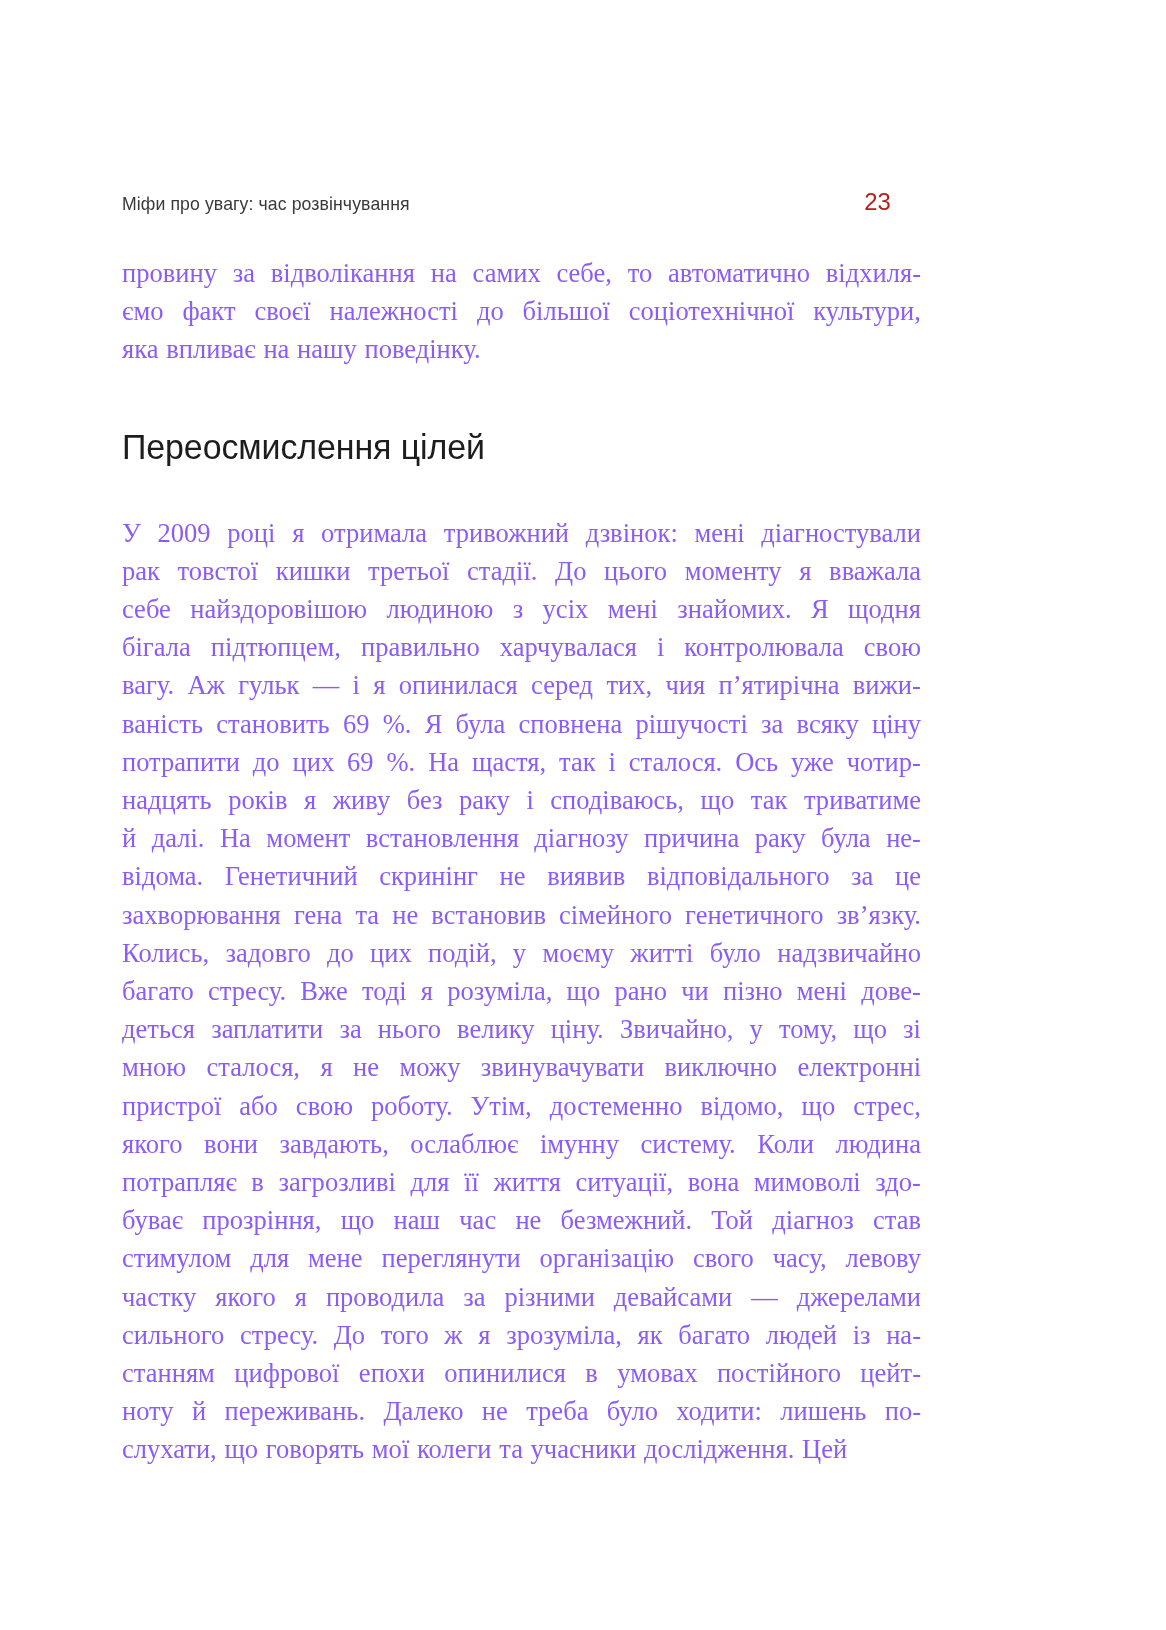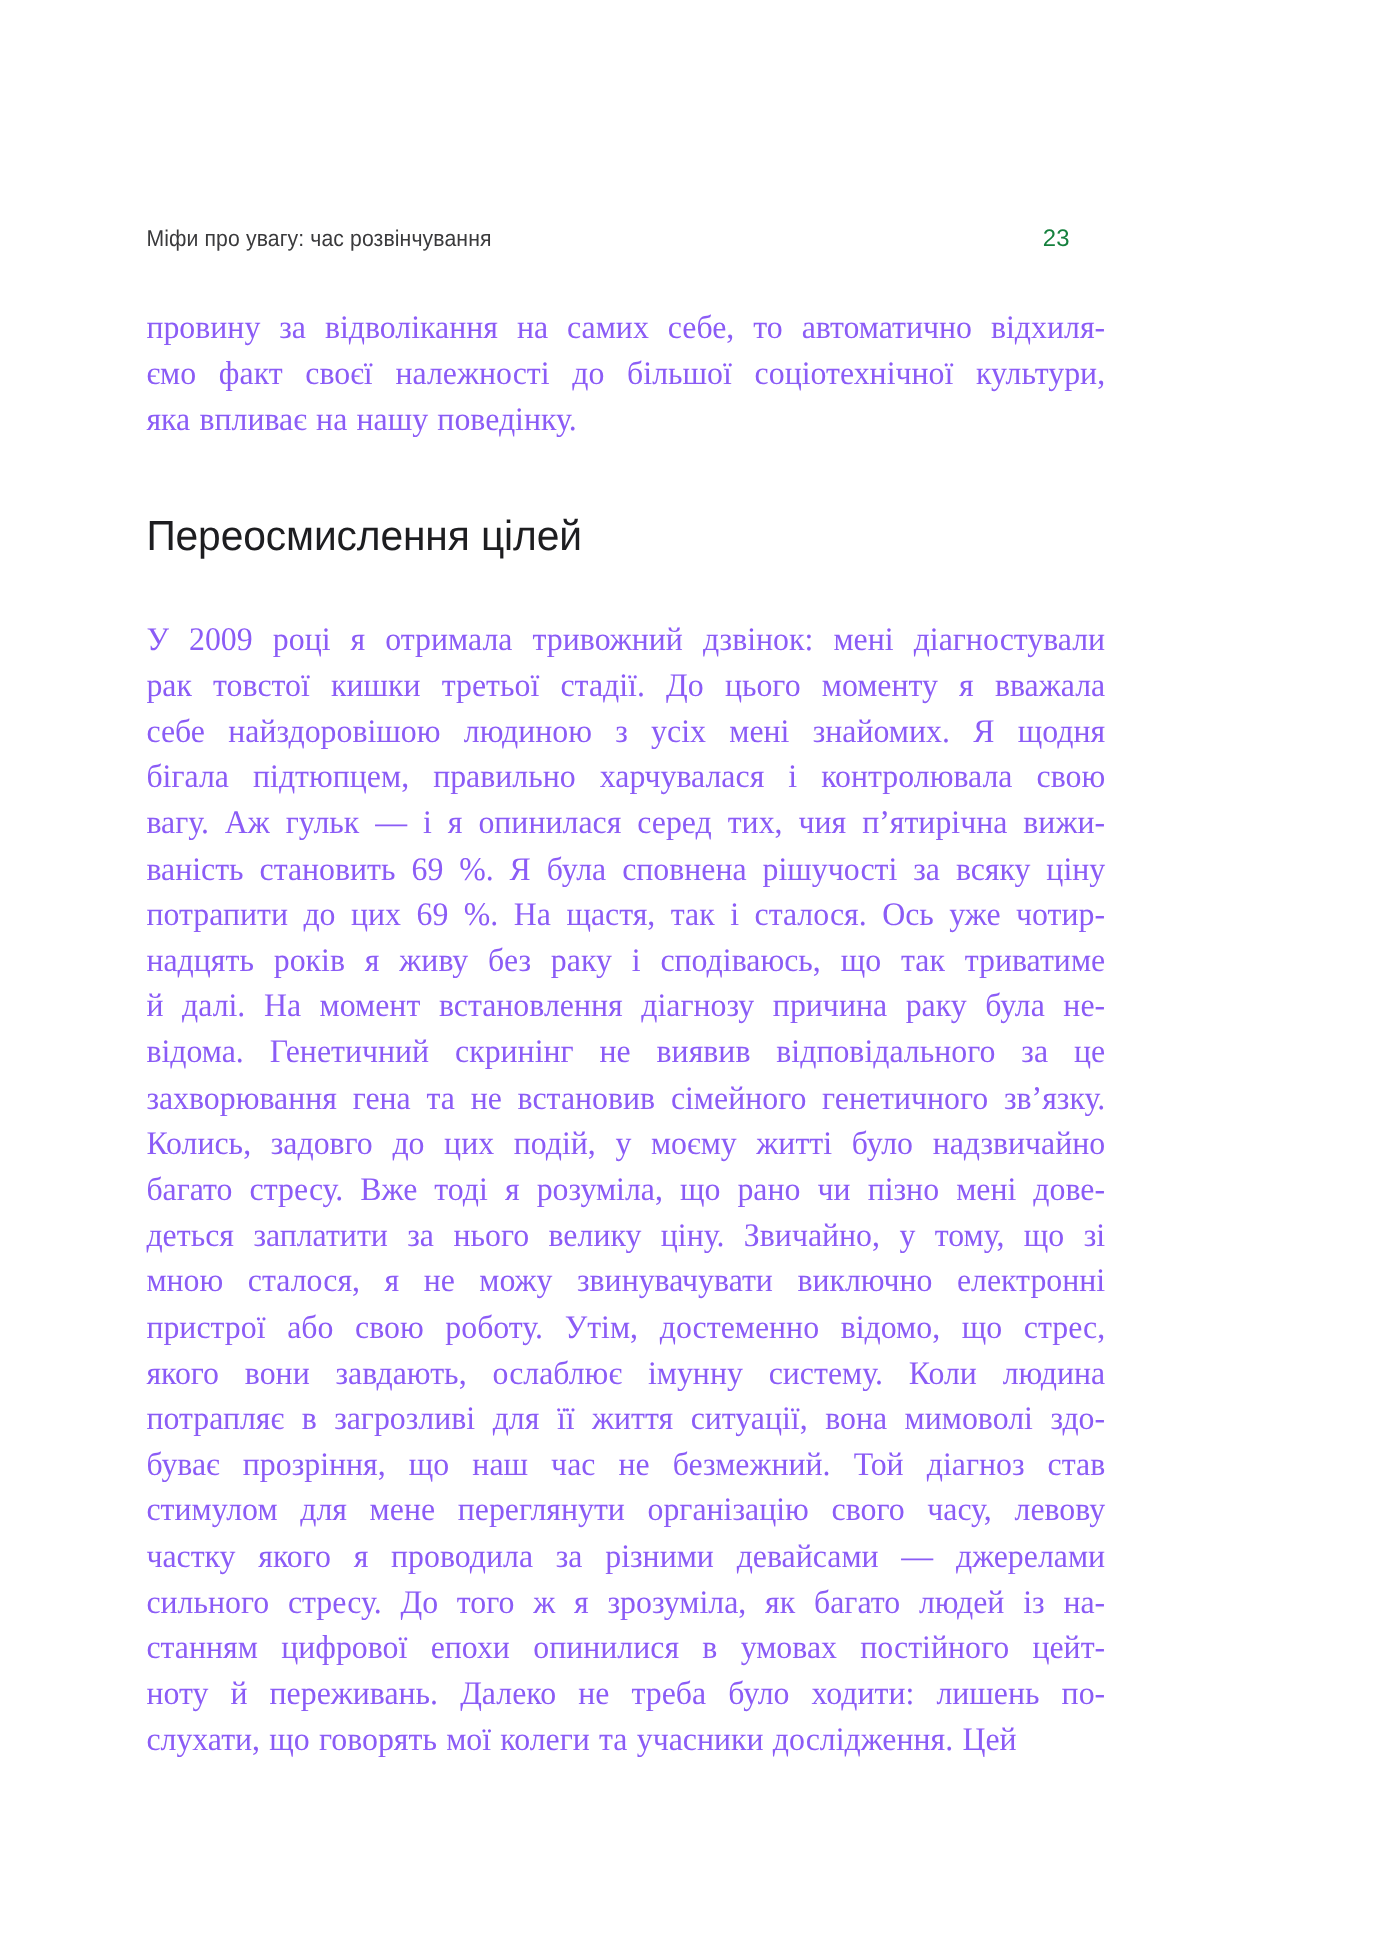--- a/index.html
+++ b/index.html
@@ -29,22 +29,22 @@
     font-family: "Liberation Sans", sans-serif;
     font-size: 19px;
     font-weight: 400;
     letter-spacing: 0.1px;
     color: #3a3a3c;
     transform: scaleX(0.93);
     transform-origin: left top;
   }
   .running-head .rh-title { white-space: nowrap; }
   .running-head .rh-folio {
-    font-size: 20px;
-    color: #15803d;
+    font-size: 24px;
+    color: #b91c1c;
     transform: scaleX(1.07);
   }
 
   
   .column {
     position: absolute;
     left: 122px;
     top: 206px;
     width: 828px;
   }

